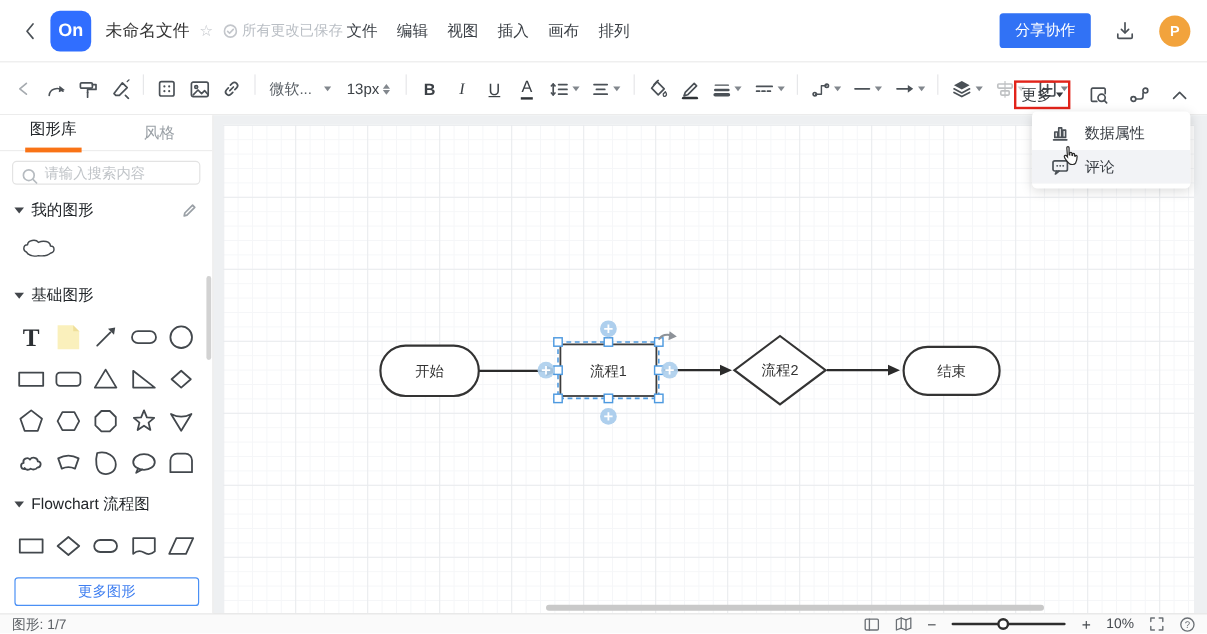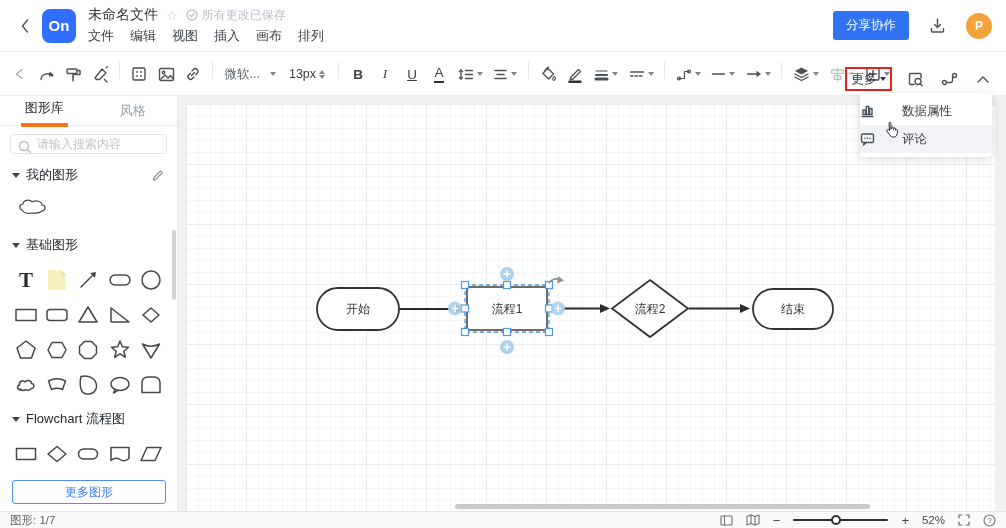--- a/index.html
+++ b/index.html
@@ -1,21 +1,21 @@
 <!DOCTYPE html>
 <html><head>
 <meta charset="utf-8">
 <style>
   *{box-sizing:border-box;margin:0;padding:0}
   html,body{width:1006px;height:528px;overflow:hidden;font-family:"Liberation Sans","DejaVu Sans",sans-serif;background:#fff;position:relative}
   
   .header{position:absolute;left:0;top:0;width:100%;height:52px;background:#fff;border-bottom:1px solid #ececec;display:flex;align-items:center;padding:0 14px}
   .back{width:22px;height:34px;display:flex;align-items:center;justify-content:center;cursor:pointer}
   .logo{width:34px;height:34px;border-radius:8px;background:#306eff;color:#fff;font-weight:bold;font-size:15px;display:flex;align-items:center;justify-content:center;margin-left:6px}
-  .tblock{margin-left:12px;display:flex;flex-direction:column;gap:3px}
+  .tblock{margin-left:12px;display:flex;flex-direction:row;gap:3px}
   .trow{display:flex;align-items:center;gap:8px}
   .doc-title{font-size:14px;color:#333}
   .star{color:#c3c6cb;font-size:13px;line-height:1}
   .save-status{display:flex;align-items:center;gap:4px;color:#b9bec4;font-size:12px}
   .menurow{display:flex;gap:16px;font-size:13px;color:#3a3f45}
   .menurow span{cursor:pointer}
   .hright{margin-left:auto;display:flex;align-items:center;gap:20px}
   .share-btn{background:#3172f5;color:#fff;font-size:12.5px;border:none;border-radius:3px;padding:6px 13px;cursor:pointer}
   .avatar{width:26px;height:26px;border-radius:50%;background:#f2a33c;color:#fff;font-size:12px;font-weight:bold;display:flex;align-items:center;justify-content:center}
   
@@ -32,21 +32,21 @@
   .stepper .caret{margin:0;border-top:none;border-bottom:4px solid #82878d}
   .stepper .dn{border-bottom:none;border-top:4px solid #82878d}
   .disabled{opacity:.35}
   .tb-right{position:absolute;right:12px;top:0;height:34px;display:flex;align-items:center;gap:12px}
   .more-box{border:2px solid #e2231a;display:flex;align-items:center;padding:1px 4px;cursor:pointer}
   .more-label{font-size:13px;color:#33383d}
   svg.ic{stroke:#4b5157;fill:none;stroke-width:1.4;stroke-linecap:round;stroke-linejoin:round}
   svg.ic .fl{fill:#4b5157;stroke:none}
   
   .dropdown{position:absolute;left:860px;top:93px;width:132px;background:#fff;border-radius:4px;box-shadow:0 2px 10px rgba(0,0,0,.15);padding:4px 0;z-index:40}
-  .dd-item{height:28px;display:flex;align-items:center;gap:27px;padding:0 0;font-size:12.5px;color:#383d43;cursor:pointer}
+  .dd-item{height:28px;display:flex;align-items:center;gap:13px;padding:0 16px;font-size:12.5px;color:#383d43;cursor:pointer}
   .dd-item.hover{background:#f2f3f6}
   .cursor-hand{position:absolute;left:884px;top:121px;z-index:50;pointer-events:none}
   
   .sidebar{position:absolute;left:0;top:96px;width:178px;bottom:17px;background:#fff;border-right:1px solid #e6e6e6;z-index:5}
   .tabs{height:30px;display:flex;border-bottom:1px solid #ededed}
   .tab{flex:1;display:flex;align-items:center;justify-content:center;font-size:13px;color:#9aa0a6;cursor:pointer}
   .tab.active{color:#23272b}
   .tab.active span{border-bottom:4px solid #f97316;padding:5px 4px 6px}
   .searchwrap{margin:8px 10px 0;position:relative}
   .searchwrap input{width:100%;height:20px;border:1px solid #e3e3e3;border-radius:4px;font-size:12px;padding:0 6px 0 26px;color:#555;outline:none}
@@ -606,21 +606,21 @@
           <path d="M1 2.5L5 1l4 1.5L13 1v8.5L9 11 5 9.5 1 11z"></path>
           <path d="M5 1v8.5M9 2.5V11"></path>
         </svg>
       </div>
     <span class="zoom-glyph">−</span>
     <div class="slider">
         <div class="track"></div>
         <div class="knob"></div>
       </div>
     <span class="zoom-glyph">+</span>
-    <span class="zoom-label">52%</span>
+    <span class="zoom-label">10%</span>
     <div class="sb-ic">
         <svg class="ic" width="12" height="12" viewBox="0 0 12 12" style="stroke:#6b7075;stroke-width:1.2">
           <path d="M1 4V1h3M8 1h3v3M11 8v3H8M4 11H1V8"></path>
         </svg>
       </div>
     <div class="sb-ic">
         <svg width="13" height="13" viewBox="0 0 13 13">
           <circle cx="6.5" cy="6.5" r="5.5" fill="none" stroke="#6b7075" stroke-width="1.1"></circle>
           <text x="6.5" y="9.2" text-anchor="middle" font-size="8" fill="#6b7075">?</text>
         </svg>

